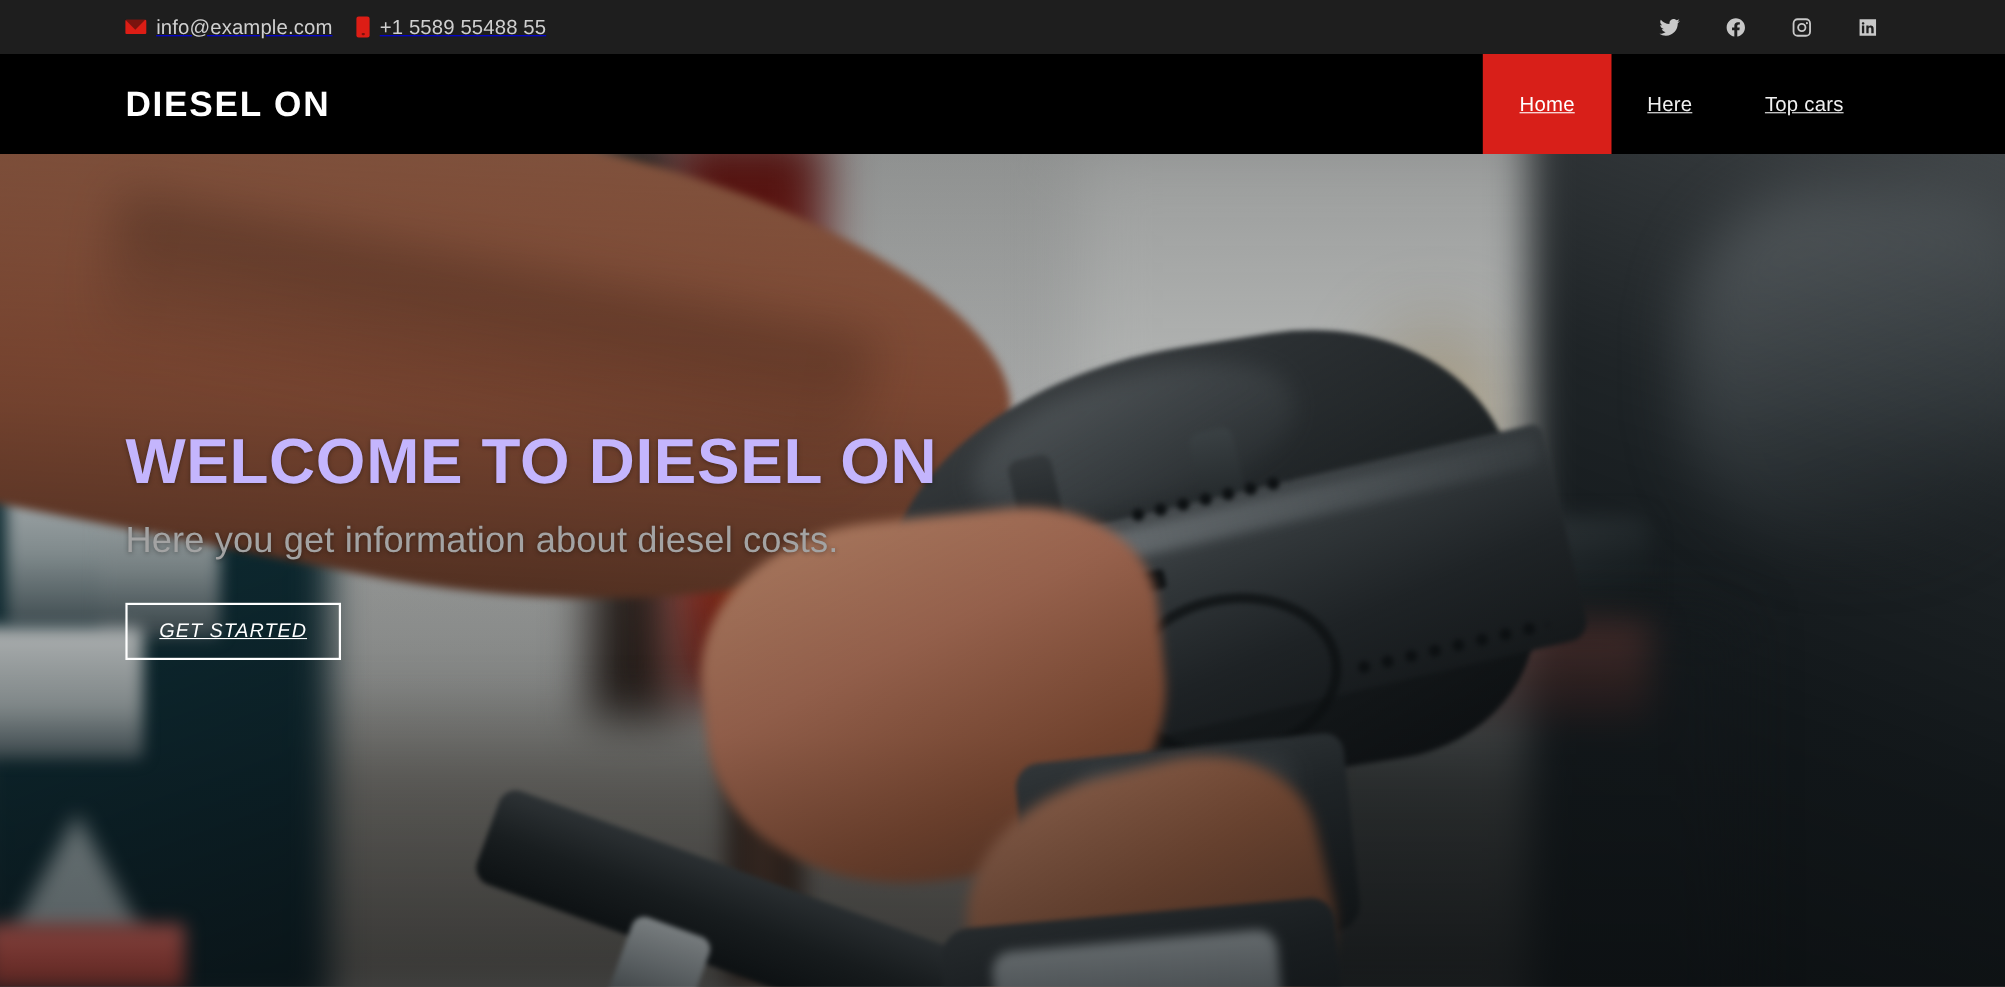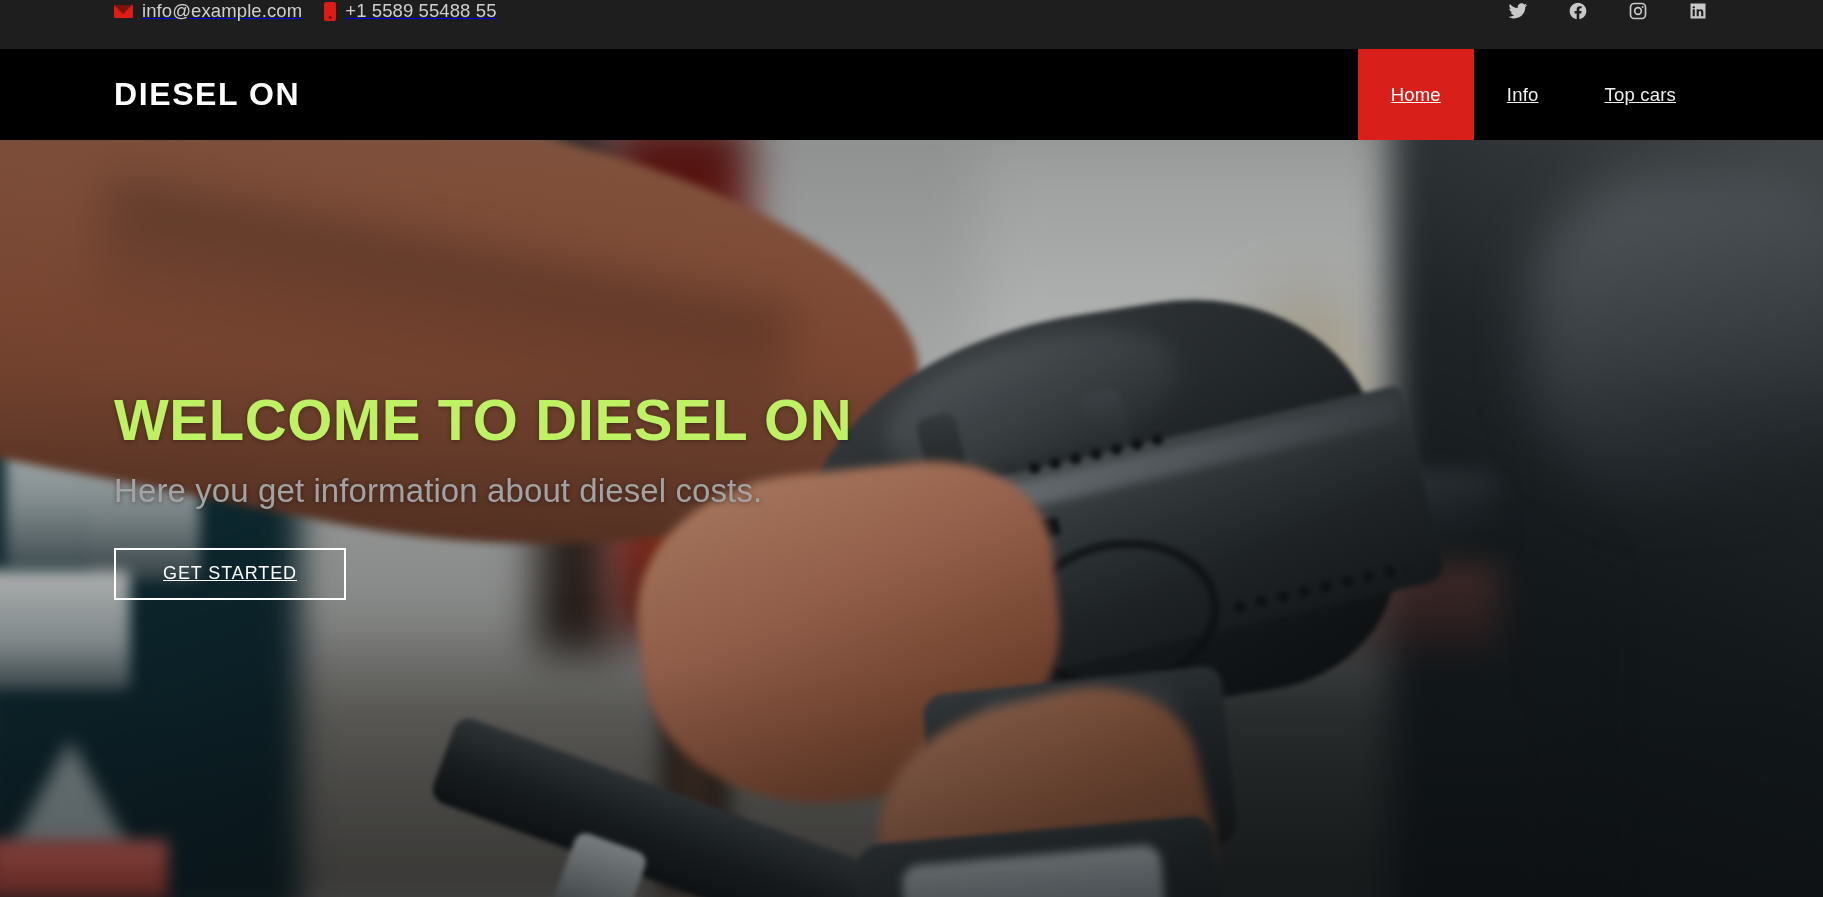--- a/index.html
+++ b/index.html
@@ -11,21 +11,21 @@
     font-family: "Liberation Sans", sans-serif;
   }
 
   .page { position: relative; width: 1823px; height: 897px; overflow: hidden; }
 
   
   .topbar {
     position: absolute; top: 0; left: 0;
     width: 1823px; height: 49px;
     background: #1e1e1e;
-    display: flex; align-items: flex-start;
+    display: flex; align-items: center;
     z-index: 40;
   }
   .topbar-left {
     display: flex; align-items: center;
     margin-left: 114px;
     gap: 22px;
   }
   .contact-item { display: flex; align-items: center; gap: 9px; }
   .contact-text {
     color: #cfcfcf; font-size: 18.5px; letter-spacing: .1px;
@@ -351,47 +351,48 @@
     background:
       linear-gradient(180deg, rgba(10,12,14,.30) 0%, rgba(10,12,14,.14) 30%, rgba(10,12,14,.22) 70%, rgba(10,12,14,.42) 100%);
   }
 
   
   .hero-content {
     position: absolute; left: 114px; top: 250px;
     z-index: 20;
   }
   .hero-title {
-    color: #bef264;
+    color: #c4b5fd;
     font-size: 58px;
     font-weight: bold;
     letter-spacing: .6px;
     line-height: 1.05;
     white-space: nowrap;
     text-shadow: 0 1px 5px rgba(0,0,0,.35);
   }
   .hero-sub {
     color: #a3a3a3;
     font-size: 33px;
     margin-top: 21px;
     letter-spacing: .1px;
     white-space: nowrap;
     text-shadow: 0 1px 5px rgba(0,0,0,.4);
   }
   .hero-btn {
     margin-top: 38px;
     display: inline-flex; align-items: center; justify-content: center;
-    width: 232px; height: 52px;
+    width: 196px; height: 52px;
     border: 2px solid #ffffff;
     color: #ffffff;
     font-size: 18px;
     letter-spacing: .9px;
     background: transparent;
     cursor: pointer;
     font-family: "Liberation Sans", sans-serif;
+    font-style: italic;
   }
 </style>
 </head>
 <body>
 
 <div class="page">
 
   <div class="topbar">
     <div class="topbar-left">
 
@@ -428,21 +429,21 @@
             <path d="M3 3h18v18H3V3zm5.1 15.2V9.9H5.6v8.3h2.5zM6.9 8.8c.8 0 1.4-.6 1.4-1.3 0-.8-.6-1.3-1.4-1.3s-1.4.6-1.4 1.3c0 .7.6 1.3 1.4 1.3zm11.5 9.4v-4.7c0-2.5-1.3-3.6-3.1-3.6-1.4 0-2 .8-2.4 1.3V9.9h-2.5v8.3h2.5v-4.6c0-.2 0-.5.1-.6.2-.5.6-1 1.4-1 1 0 1.4.7 1.4 1.8v4.4h2.6z"></path>
           </svg>
       </a>
     </div>
   </div>
 
   <div class="header">
     <div class="logo">DIESEL ON</div>
     <nav class="nav">
       <a class="nav-item active" href="#">Home</a>
-      <a class="nav-item" href="#">Info</a>
+      <a class="nav-item" href="#">Here</a>
       <a class="nav-item" href="#">Top cars</a>
     </nav>
   </div>
 
   <div class="hero">
 
     <div class="photo">
       <div class="ph-base"></div>
       <div class="ph-wall"></div>
       <div class="ph-pillar"></div>

